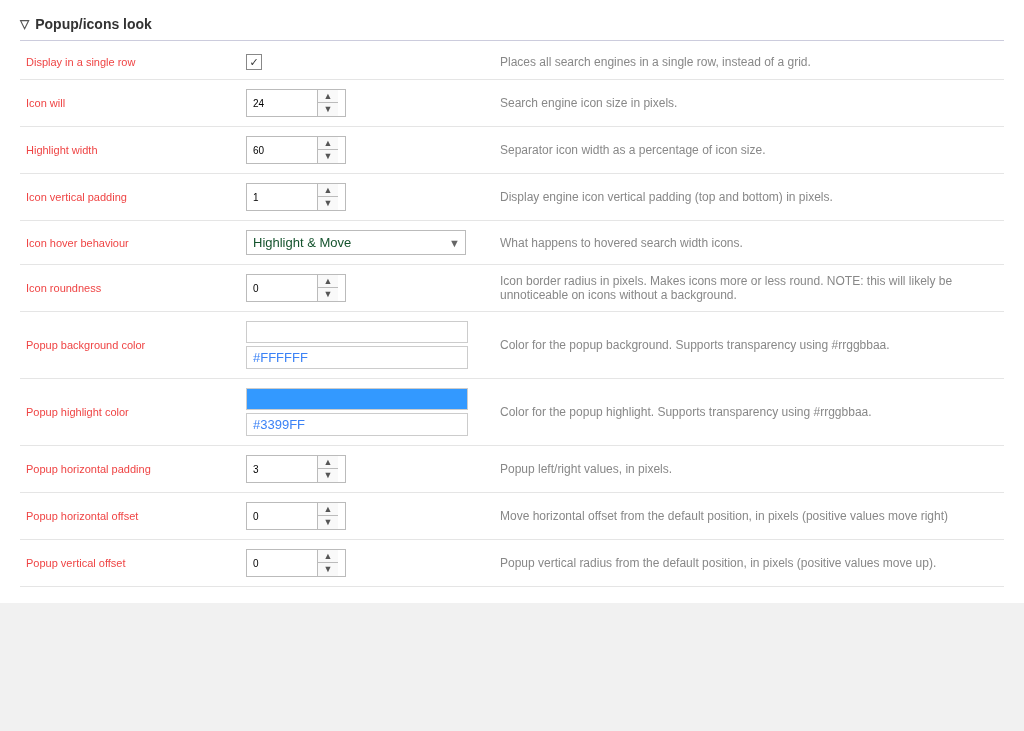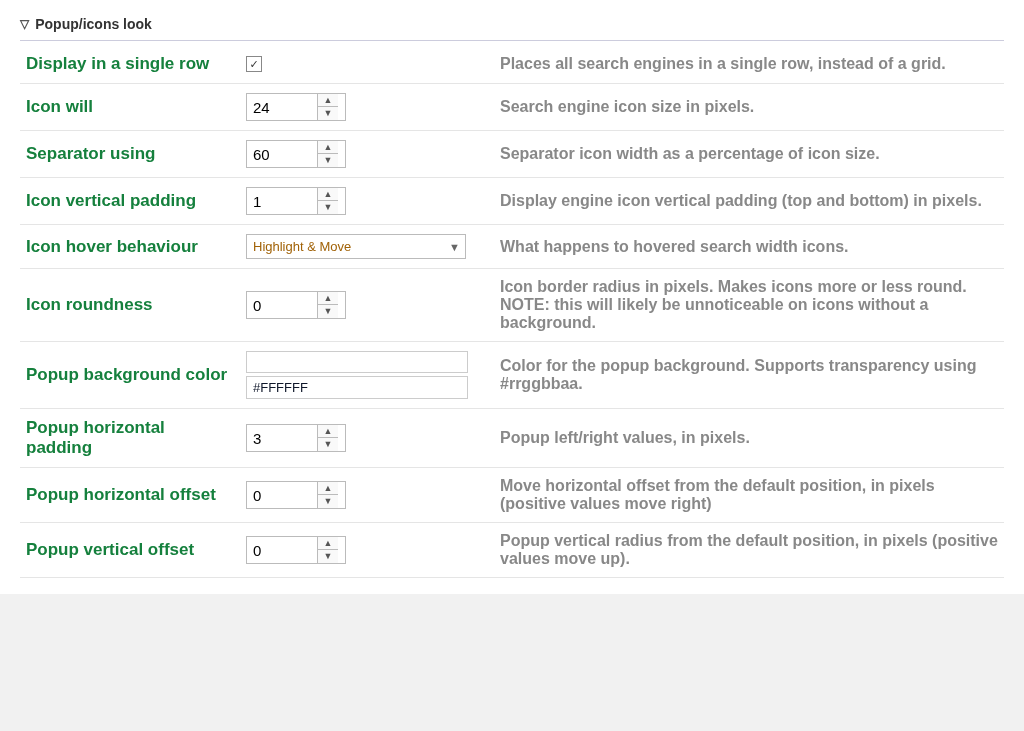--- a/index.html
+++ b/index.html
@@ -35,46 +35,44 @@
     }
     tr {
       border-bottom: 1px solid #e5e5e5;
     }
     td {
       padding: 9px 6px;
       vertical-align: middle;
     }
     td.label-cell {
       width: 220px;
-      color: #15803d;
-      font-size: 17px;
-      font-weight: bold;
+      color: #ef4444;
+      font-size: 11px;
     }
     td.input-cell {
       width: 240px;
     }
     td.desc-cell {
       color: #888;
-      font-size: 16px;
+      font-size: 12px;
       padding-left: 20px;
-      font-weight: bold;
     }
     .spinner-input {
       display: flex;
       align-items: center;
       border: 1px solid #bbb;
       width: 100px;
       background: #fff;
     }
     .spinner-input input[type="text"] {
       border: none;
       outline: none;
       width: 70px;
       padding: 3px 6px;
-      font-size: 15px;
+      font-size: 10px;
       background: transparent;
     }
     .spinner-buttons {
       display: flex;
       flex-direction: column;
       border-left: 1px solid #bbb;
     }
     .spinner-btn {
       background: #f9f9f9;
       border: none;
@@ -115,21 +113,21 @@
     .select-wrapper select {
       width: 100%;
       padding: 4px 28px 4px 6px;
       border: 1px solid #bbb;
       background: #fff;
       font-size: 13px;
       appearance: none;
       -webkit-appearance: none;
       outline: none;
       cursor: pointer;
-      color: #a16207;
+      color: #14532d;
     }
     .select-arrow {
       position: absolute;
       right: 6px;
       top: 50%;
       transform: translateY(-50%);
       pointer-events: none;
       font-size: 11px;
       color: #666;
     }
@@ -142,21 +140,21 @@
       width: 222px;
       height: 22px;
       border: 1px solid #ccc;
     }
     .color-text-input {
       width: 222px;
       border: 1px solid #ccc;
       padding: 3px 6px;
       font-size: 13px;
       outline: none;
-      color: #0f172a;
+      color: #3b82f6;
     }
   </style>
 </head>
 <body>
 
 <div class="container">
   <div class="section-title">
     <span class="triangle">▽</span>
     <span>Popup/icons look</span>
   </div>
@@ -179,21 +177,21 @@
               <input type="text" value="24" style="">
               <div class="spinner-buttons">
                 <button class="spinner-btn">▲</button>
                 <button class="spinner-btn">▼</button>
               </div>
             </div>
           </td>
           <td class="desc-cell">Search engine icon size in pixels.</td>
         </tr>
         <tr>
-          <td class="label-cell">Separator using</td>
+          <td class="label-cell">Highlight width</td>
           <td class="input-cell">
             <div class="spinner-input">
               <input type="text" value="60" style="">
               <div class="spinner-buttons">
                 <button class="spinner-btn">▲</button>
                 <button class="spinner-btn">▼</button>
               </div>
             </div>
           </td>
           <td class="desc-cell">Separator icon width as a percentage of icon size.</td>
@@ -231,20 +229,30 @@
         </tr>
         <tr>
           <td class="label-cell">Popup background color</td>
           <td class="input-cell">
             <div class="color-field">
               <div class="color-swatch" style="background: rgb(255, 255, 255);"></div>
               <input type="text" class="color-text-input" value="#FFFFFF" style="">
             </div>
           </td>
           <td class="desc-cell">Color for the popup background. Supports transparency using #rrggbbaa.</td>
+        </tr>
+        <tr>
+          <td class="label-cell">Popup highlight color</td>
+          <td class="input-cell">
+            <div class="color-field">
+              <div class="color-swatch" style="background: rgb(51, 153, 255);"></div>
+              <input type="text" class="color-text-input" value="#3399FF" style="">
+            </div>
+          </td>
+          <td class="desc-cell">Color for the popup highlight. Supports transparency using #rrggbbaa.</td>
         </tr>
         <tr>
           <td class="label-cell">Popup horizontal padding</td>
           <td class="input-cell">
             <div class="spinner-input">
               <input type="text" value="3" style="">
               <div class="spinner-buttons">
                 <button class="spinner-btn">▲</button>
                 <button class="spinner-btn">▼</button>
               </div>

